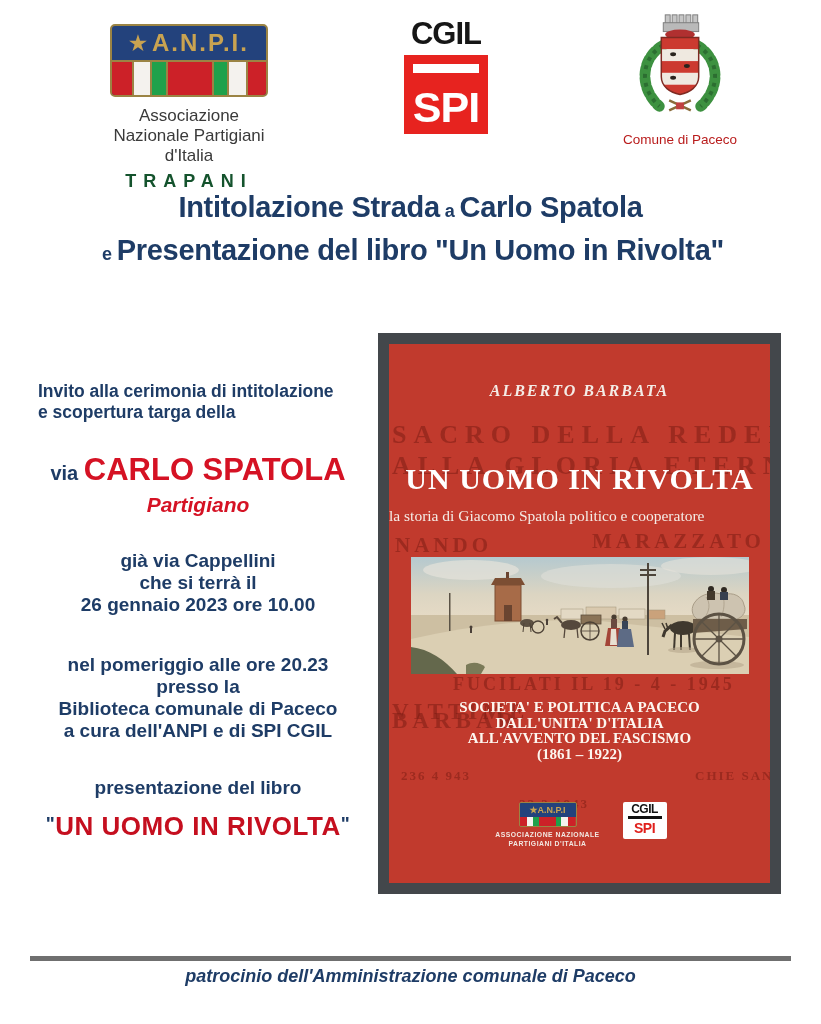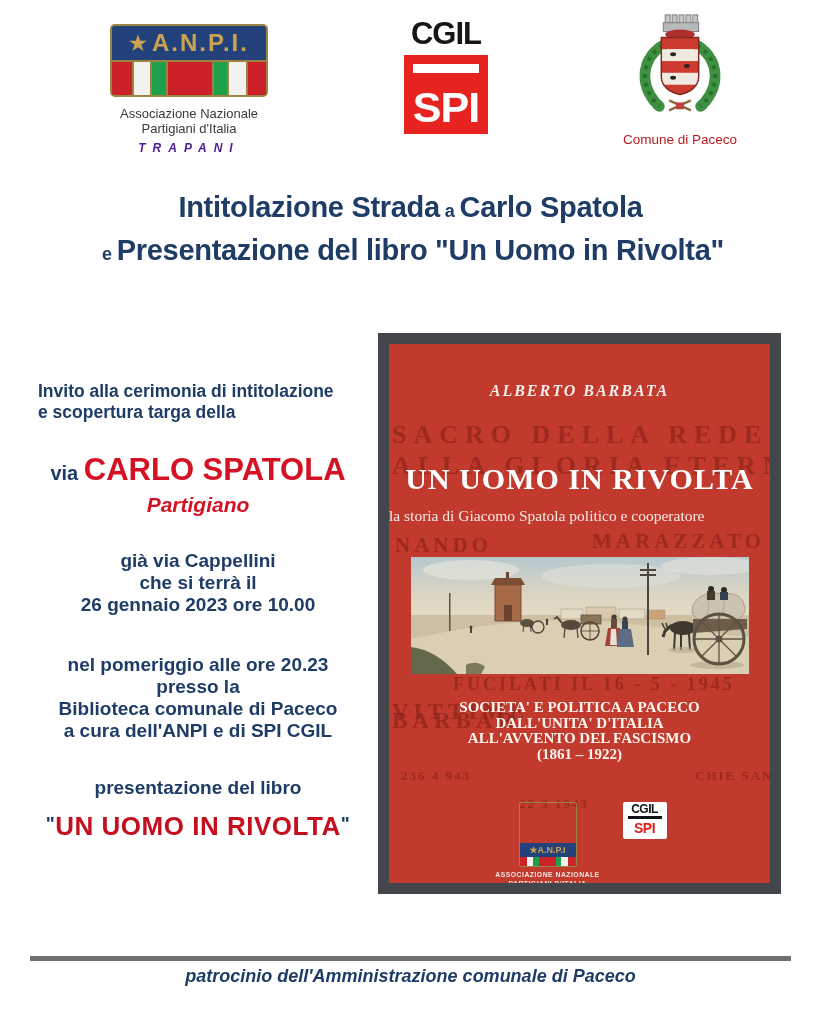--- a/index.html
+++ b/index.html
@@ -13,22 +13,22 @@
   .logo-anpi { position:absolute; left:100px; top:24px; width:178px; text-align:center; }
   .anpi-badge { width:158px; height:73px; margin:0 auto; border:2px solid #9b8444; border-radius:5px; overflow:hidden; background:#23427c; }
   .anpi-blue { height:36px; display:flex; align-items:center; justify-content:center;
     color:#c9a351; font-weight:bold; font-size:24px; letter-spacing:2px; border-bottom:2px solid #9b8444; }
   .anpi-blue .star { font-size:20px; margin-right:3px; }
   .anpi-flag { display:flex; height:33px; }
   .anpi-flag span { height:100%; border-left:2px solid #9b8444; }
   .anpi-flag span:first-child { border-left:none; }
   .f-red { background:#cc2128; } .f-white { background:#f4f2ee; } .f-green { background:#1fa14b; }
   .w13 { width:13%; } .w12 { width:12%; } .w10 { width:10%; } .w30 { width:30%; }
-  .anpi-cap1 { margin-top:9px; font-size:13px; color:#3a3a3a; }
-  .anpi-cap2 { margin-top:5px; font-size:12px; font-weight:bold; color:#4c1d95; letter-spacing:7px;font-style:italic; }
+  .anpi-cap1 { margin-top:9px; font-size:17px; color:#3a3a3a; }
+  .anpi-cap2 { margin-top:5px; font-size:18px; font-weight:bold; color:#14532d; letter-spacing:7px; }
   .logo-cgil { position:absolute; left:396px; top:16px; width:100px; text-align:center; }
   .cgil-word { font-size:31px; font-weight:900; color:#161616; letter-spacing:-1px; }
   .cgil-box { position:relative; width:84px; height:79px; margin:3px auto 0; background:#e7231f; }
   .cgil-bar { position:absolute; top:9px; left:9px; right:9px; height:9px; background:#ffffff; }
   .cgil-spi { position:absolute; bottom:2px; left:0; width:100%; color:#ffffff; font-size:43px; font-weight:900; letter-spacing:-1px; }
   .logo-paceco { position:absolute; left:612px; top:6px; width:136px; text-align:center; }
   .paceco-cap { margin-top:2px; font-size:13.5px; color:#b91c1c; }
   
   .title { position:absolute; top:188px; left:0; width:100%; text-align:center;
     color:#1e3c66; font-weight:bold; line-height:39px; font-size:29px; letter-spacing:-0.3px; }
@@ -67,21 +67,21 @@
   .bc-sub { position:absolute; top:163px; left:0; width:100%; 
     color:#f4ece6; font-size:15.5px; z-index:2; }
   .bc-photo { position:absolute; top:213px; left:22px; width:338px; height:117px; z-index:2; }
   .bc-caption { position:absolute; top:356px; left:0; width:100%; text-align:center;
     color:#fdf6ef; font-weight:bold; font-size:15px; line-height:15.5px; z-index:2; }
   .bc-logos { position:absolute; top:458px; left:0; width:100%; display:flex;
     justify-content:center; align-items:flex-start; gap:20px; z-index:2;
     font-family:"Liberation Sans", sans-serif; }
   .mini-anpi { width:110px; text-align:center; }
   .mini-anpi-badge { width:58px; margin:0 auto; border:1px solid #9b8444; border-radius:2px; overflow:hidden; }
-  .mini-anpi-blue { height:14px; background:#23427c; color:#c9a351; font-size:9px; font-weight:bold; line-height:14px;margin-top:40px; }
+  .mini-anpi-blue { height:14px; background:#23427c; color:#c9a351; font-size:9px; font-weight:bold; line-height:14px; }
   .mini-flag { display:flex; height:9px; }
   .mini-anpi-cap { margin-top:4px; color:#f2e8e2; font-weight:bold; font-size:6.8px; line-height:8.5px; letter-spacing:0.5px; }
   .mini-cgil { width:44px; height:37px; background:#ffffff; border-radius:2px; padding-top:1px; text-align:center; }
   .mini-cgil-word { font-size:12px; font-weight:900; color:#111; letter-spacing:-0.5px; line-height:13px; }
   .mini-cgil-bar { height:3px; background:#111; margin:0 5px; }
   .mini-cgil-spi { font-size:14px; font-weight:900; color:#e0201c; letter-spacing:-0.5px; line-height:18px; }
   
   .rule { position:absolute; top:956px; left:30px; width:761px; height:5px; background:#6f6f6f; }
   .footer-text { position:absolute; top:966px; left:0; width:100%; text-align:center;
     font-style:italic; font-weight:bold; font-size:18px; color:#1e3c66; }
@@ -185,21 +185,21 @@
       <span class="q">"</span><span>UN UOMO IN RIVOLTA</span><span class="q">"</span>
     </div>
   </div>
 
   <div class="book">
     <div class="book-inner">
       <div class="ghost g0">SACRO DELLA REDENZIO</div>
       <div class="ghost g1">ALLA GLORIA ETERNA</div>
       <div class="ghost g2">NANDO</div>
       <div class="ghost g3">MARAZZATO MA</div>
-      <div class="ghost g4">FUCILATI IL 16 - 5 - 1945</div>
+      <div class="ghost g4">FUCILATI IL 19 - 4 - 1945</div>
       <div class="ghost g5">VITTIME</div>
       <div class="ghost g6">BARBAR</div>
       <div class="ghost g7">236 4 943</div>
       <div class="ghost g8">CHIE SAN</div>
       <div class="ghost g9">22 3 1943</div>
 
       <div class="bc-author">ALBERTO BARBATA</div>
       <div class="bc-title">UN UOMO IN RIVOLTA</div>
       <div class="bc-sub">la storia di Giacomo Spatola politico e cooperatore</div>
 

